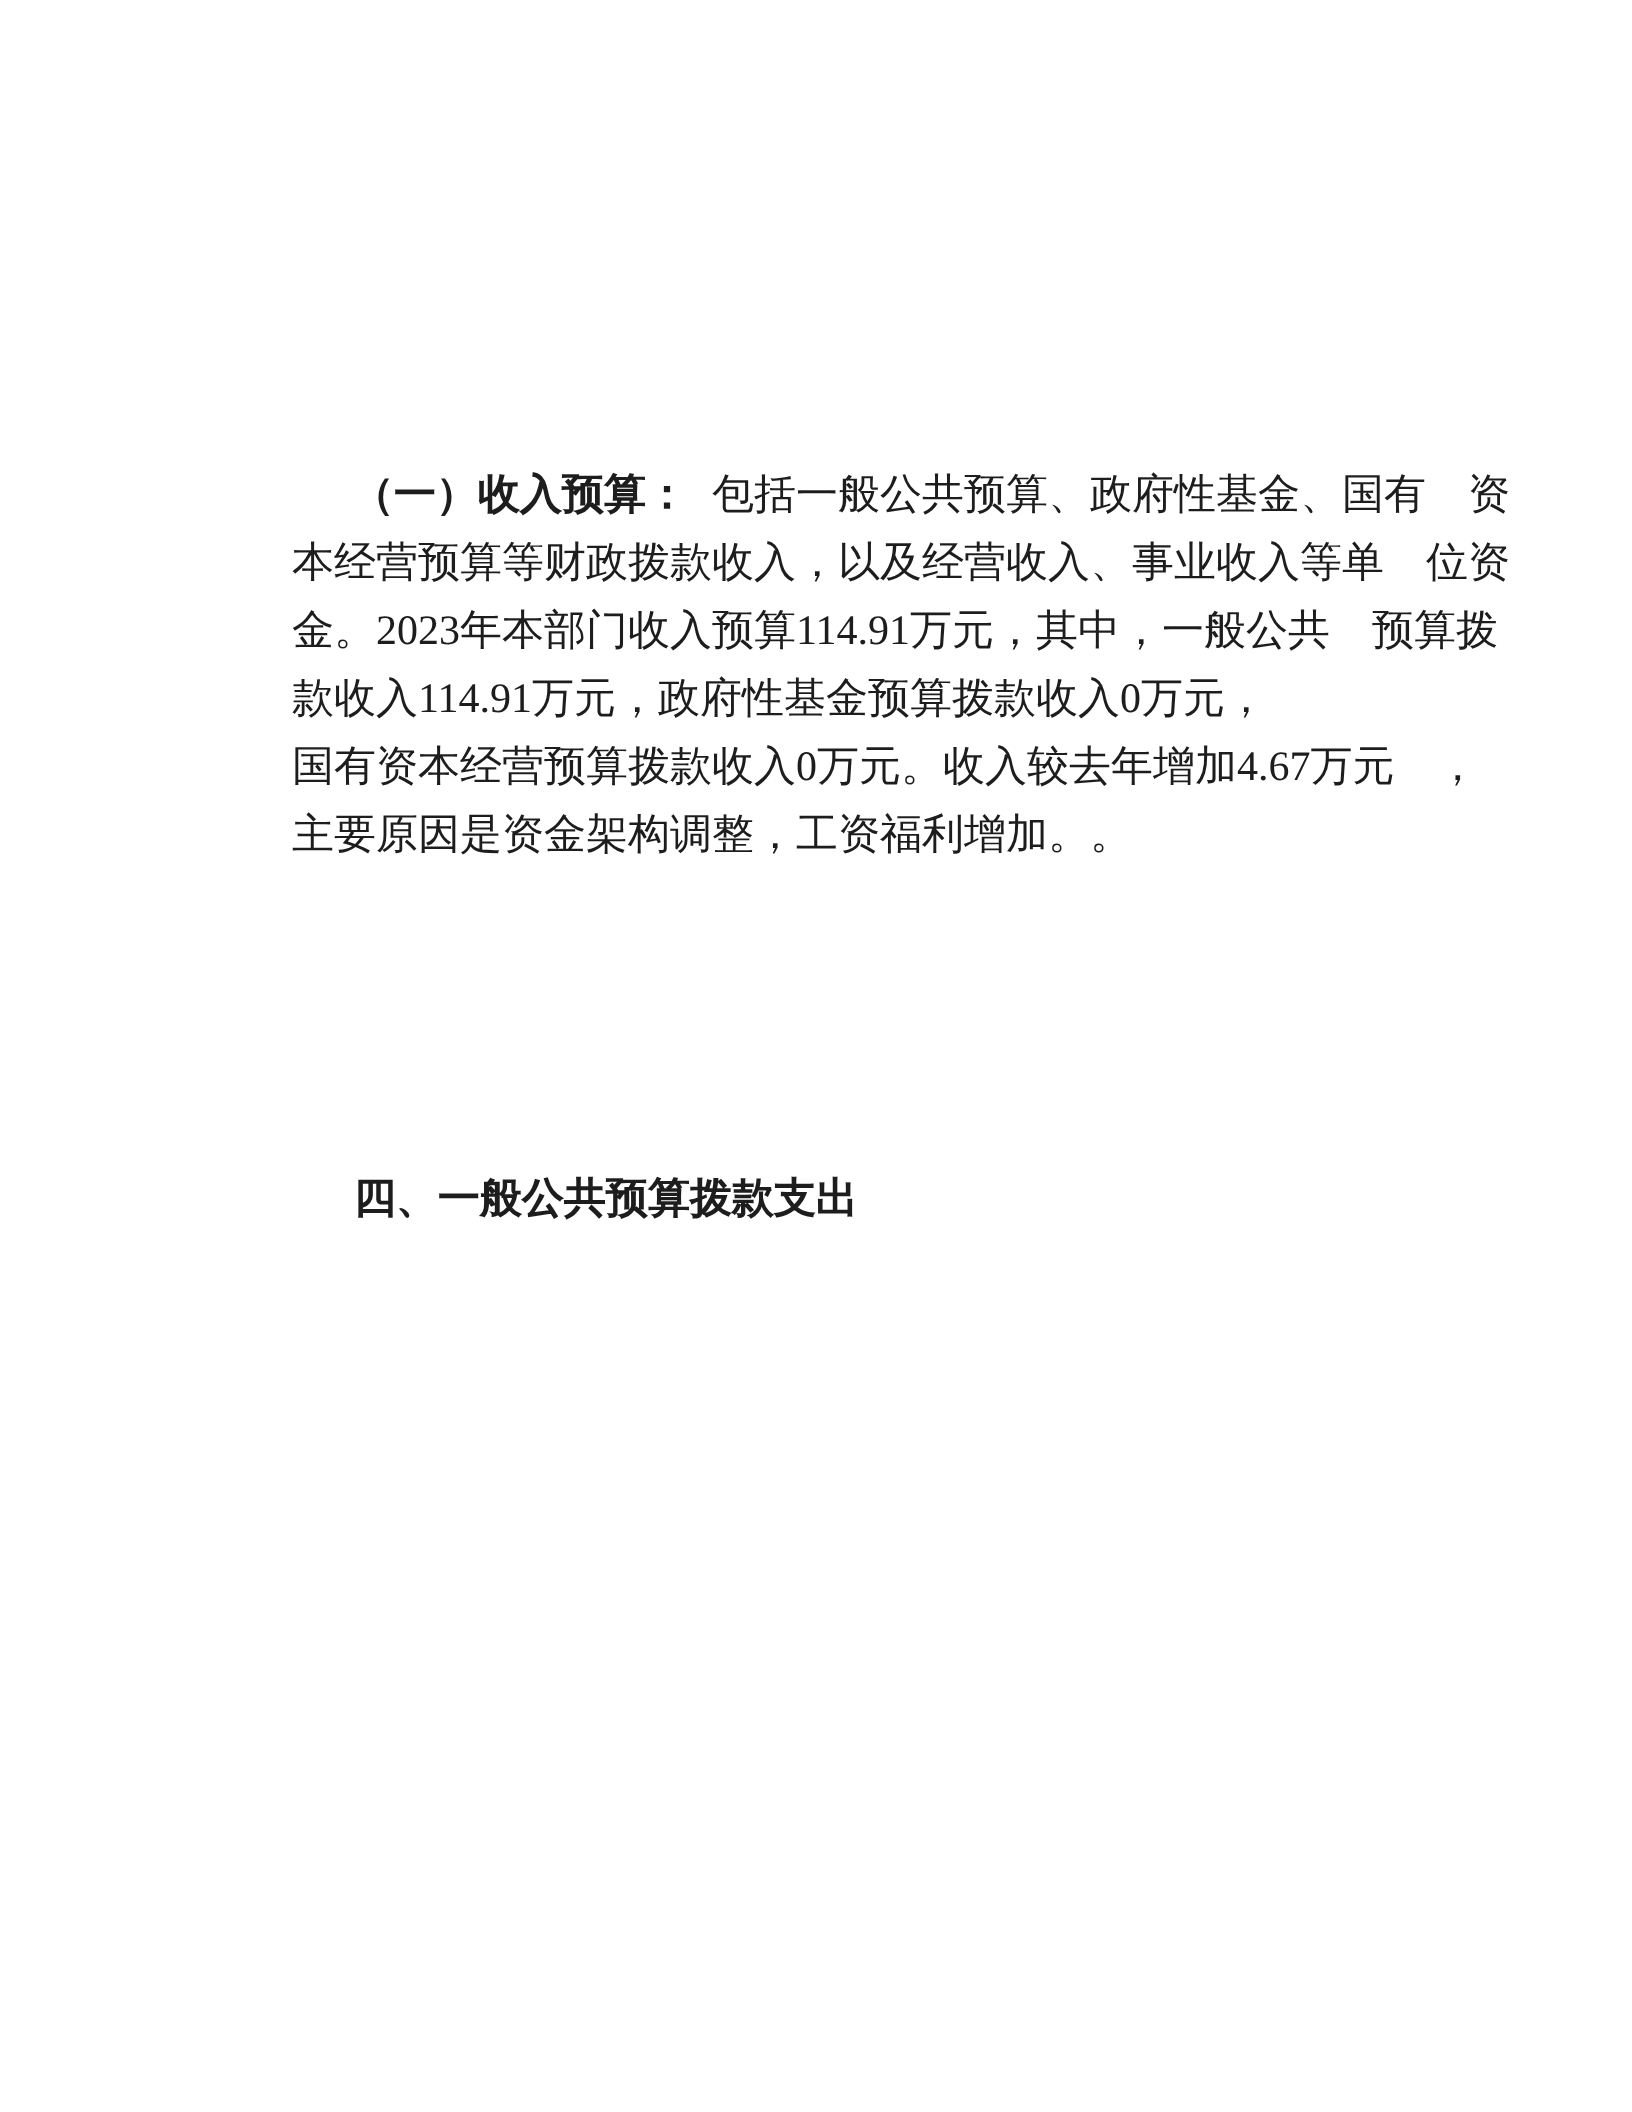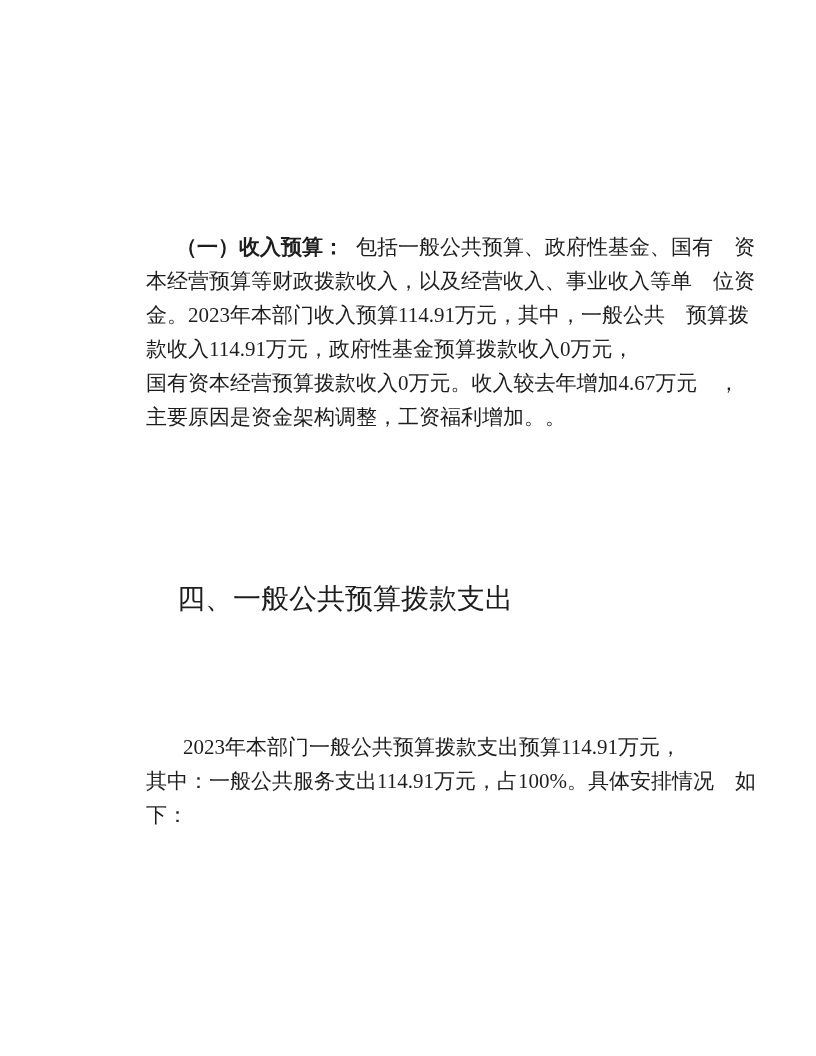--- a/index.html
+++ b/index.html
@@ -22,44 +22,41 @@
     width: 586px;
     font-size: 21px;
     line-height: 34px;
     color: #1d1d1d;
     white-space: pre;
   }
   .para { text-indent: 31px; font-weight: normal; }
   .para.paren { text-indent: 24px; }
   .lbl { font-weight: bold; }
   .heading {
-    font-weight: normal;
-    font-size: 28px;
+    font-weight: bold;
+    font-size: 21px;
     text-indent: 31px;
   }
 </style>
 </head>
 <body>
 
 <div class="page">
   <div class="doc">
 
     <p class="para paren"><span class="lbl">（一）收入预算：</span><span>包括一般公共预算、政府性基金、国有　资
 本经营预算等财政拨款收入，以及经营收入、事业收入等单　位资
 金。2023年本部门收入预算114.91万元，其中，一般公共　预算拨
 款收入114.91万元，政府性基金预算拨款收入0万元，
 国有资本经营预算拨款收入0万元。收入较去年增加4.67万元　，
 主要原因是资金架构调整，工资福利增加。。</span></p>
 
 
     <p class="heading">四、一般公共预算拨款支出</p>
 
-    <p class="para"><span>2023年本部门一般公共预算拨款支出预算114.91万元，
-其中：一般公共服务支出114.91万元，占100%。具体安排情况　如
-下：</span></p>
 
     
 
     
 
     
 
     
 
     

